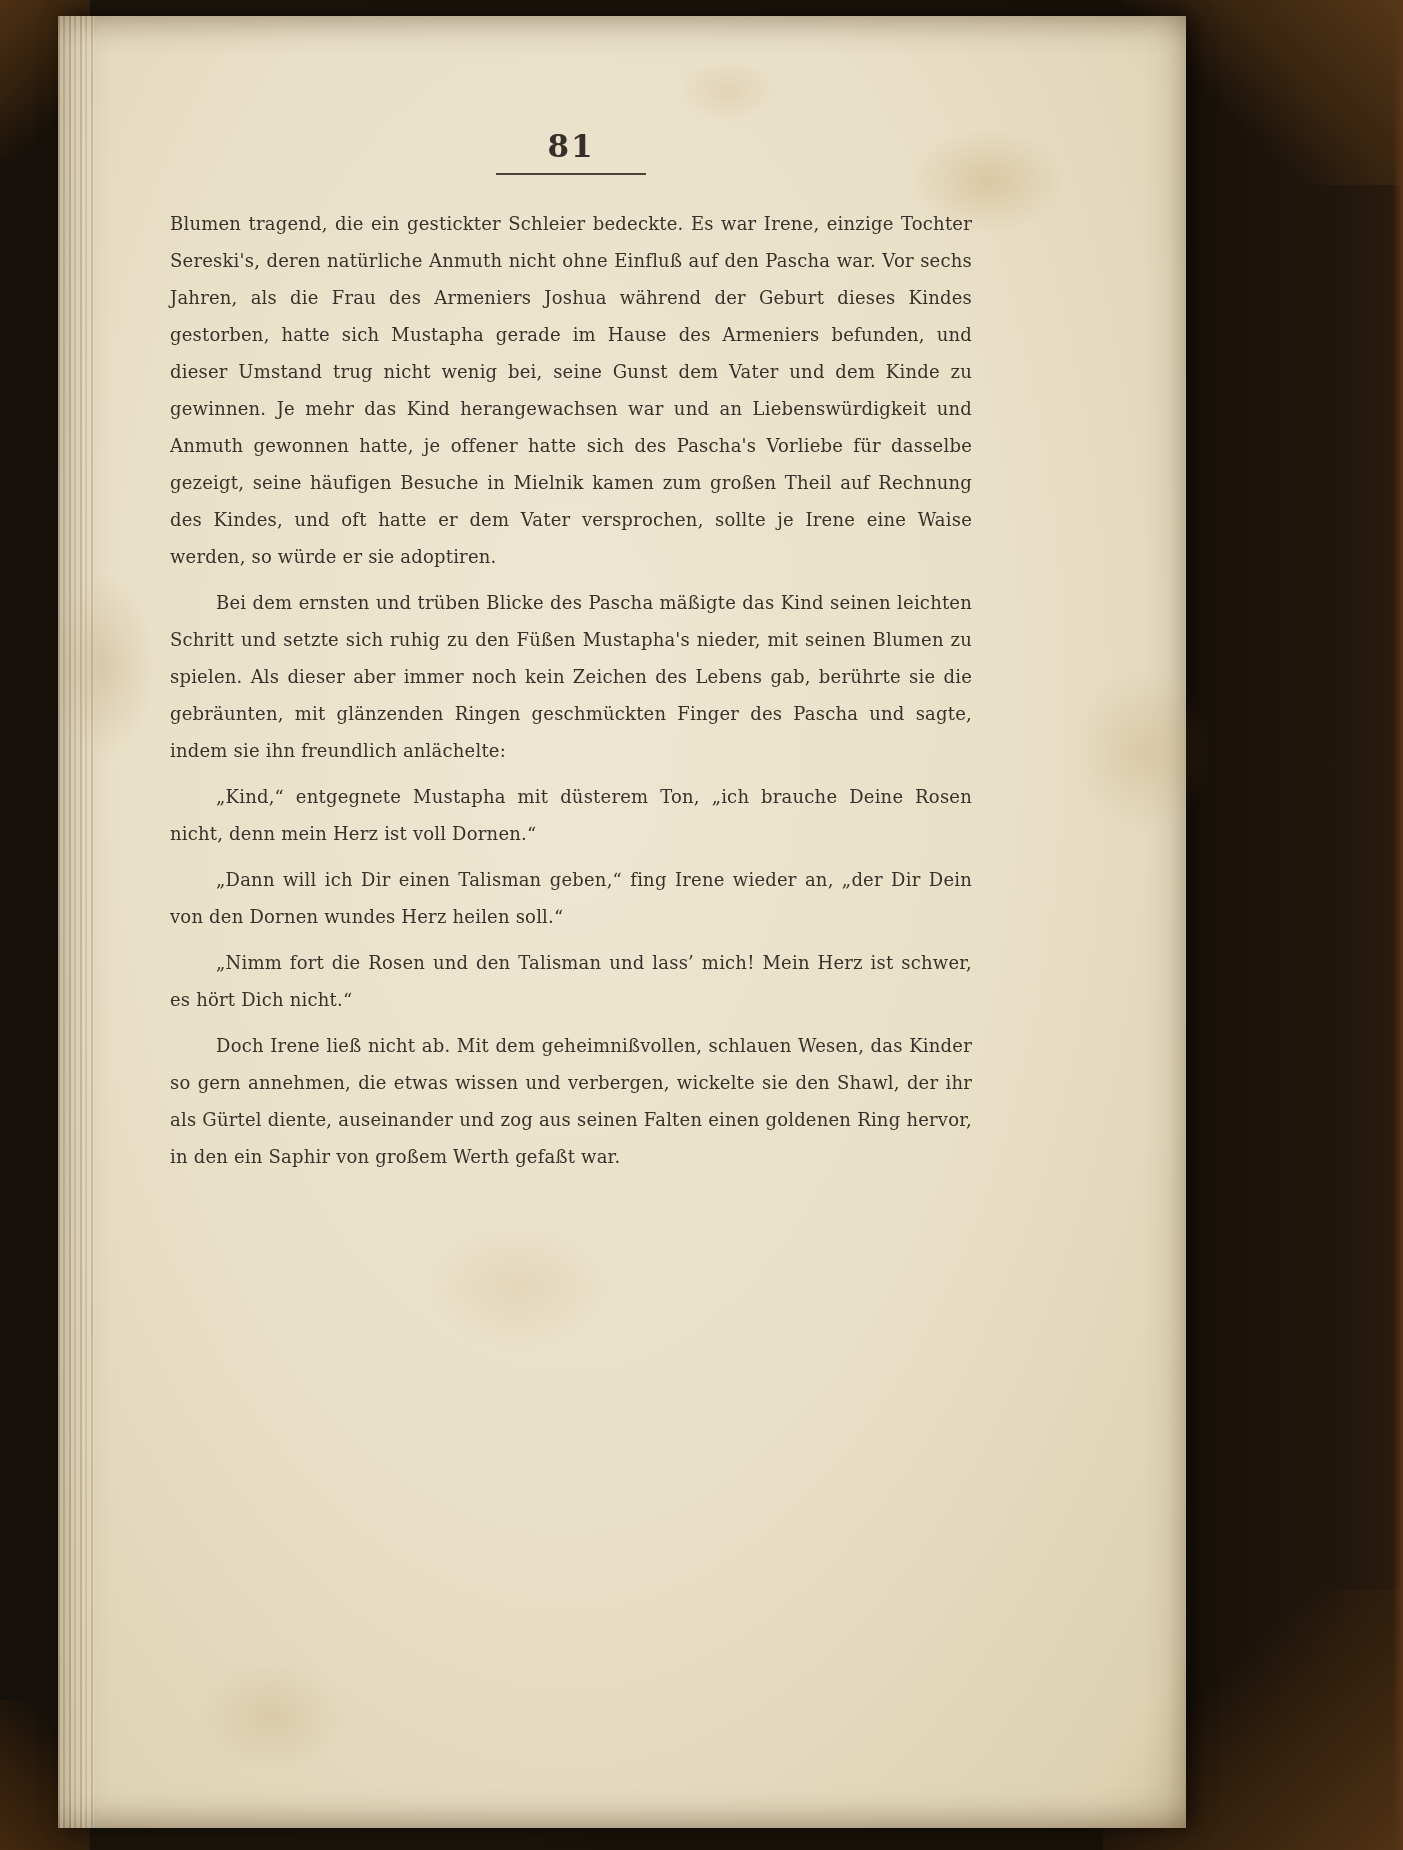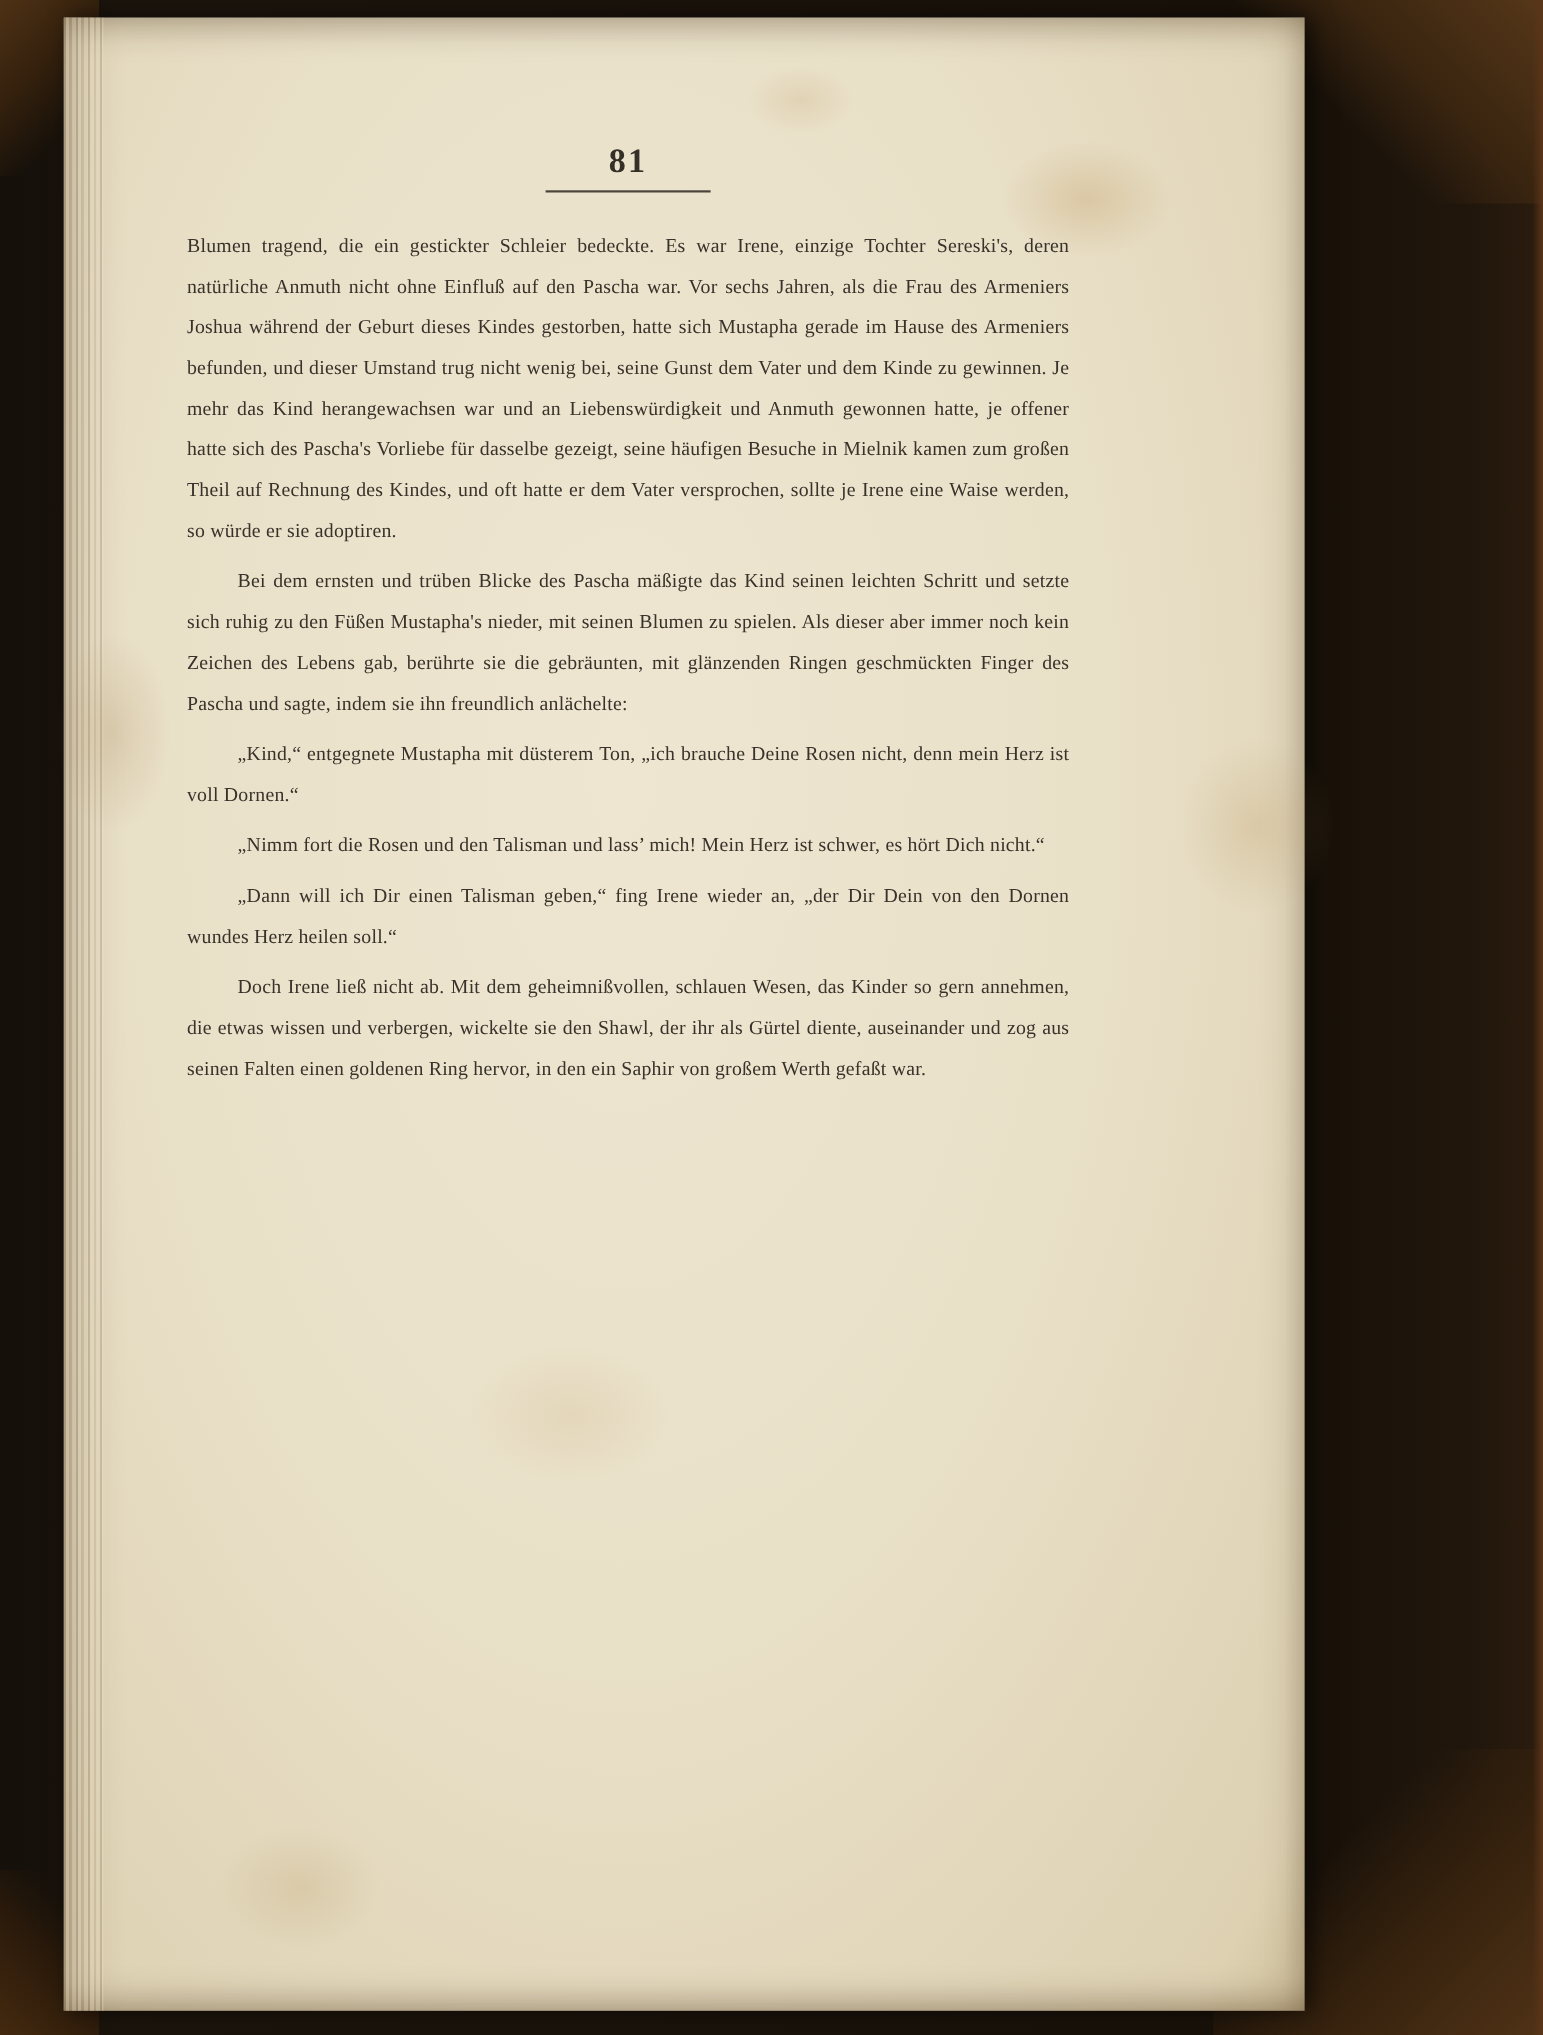--- a/index.html
+++ b/index.html
@@ -1,15 +1,15 @@
 <!DOCTYPE html>
 <html><head>
 <meta charset="utf-8">
 <style>
-  * { margin:0; padding:0; box-sizing:border-box;font-family:Liberation Serif, serif; }
+  * { margin:0; padding:0; box-sizing:border-box; }
   html,body { background:#0d0a06; }
   .scene {
     position:relative;
     width:1403px; height:1850px;
     overflow:hidden;
     background:
       linear-gradient(90deg, #15100a 0%, #1b140c 8%, #181109 84%, #20160c 95%, #2b1c0e 100%),
       #17110a;
     font-family:"DejaVu Serif", serif;
   }
@@ -112,20 +112,20 @@
     <div class="stain s6"></div>
 
     <div class="content">
       <div class="page-number">
         <span>81</span>
       </div>
       <div class="text-block">
         <p class="opening">Blumen tragend, die ein gestickter Schleier bedeckte. Es war Irene, einzige Tochter Sereski's, deren natürliche Anmuth nicht ohne Einfluß auf den Pascha war. Vor sechs Jahren, als die Frau des Armeniers Joshua während der Geburt dieses Kindes gestorben, hatte sich Mustapha gerade im Hause des Armeniers befunden, und dieser Umstand trug nicht wenig bei, seine Gunst dem Vater und dem Kinde zu gewinnen. Je mehr das Kind herangewachsen war und an Liebenswürdigkeit und Anmuth gewonnen hatte, je offener hatte sich des Pascha's Vorliebe für dasselbe gezeigt, seine häufigen Besuche in Mielnik kamen zum großen Theil auf Rechnung des Kindes, und oft hatte er dem Vater versprochen, sollte je Irene eine Waise werden, so würde er sie adoptiren.</p>
         <p>Bei dem ernsten und trüben Blicke des Pascha mäßigte das Kind seinen leichten Schritt und setzte sich ruhig zu den Füßen Mustapha's nieder, mit seinen Blumen zu spielen. Als dieser aber immer noch kein Zeichen des Lebens gab, berührte sie die gebräunten, mit glänzenden Ringen geschmückten Finger des Pascha und sagte, indem sie ihn freundlich anlächelte:</p>
         <p>„Kind,“ entgegnete Mustapha mit düsterem Ton, „ich brauche Deine Rosen nicht, denn mein Herz ist voll Dornen.“</p>
+        <p>„Dann will ich Dir einen Talisman geben,“ fing Irene wieder an, „der Dir Dein von den Dornen wundes Herz heilen soll.“</p>
         <p>„Nimm fort die Rosen und den Talisman und lass’ mich! Mein Herz ist schwer, es hört Dich nicht.“</p>
-        <p>„Dann will ich Dir einen Talisman geben,“ fing Irene wieder an, „der Dir Dein von den Dornen wundes Herz heilen soll.“</p>
         <p>Doch Irene ließ nicht ab. Mit dem geheimnißvollen, schlauen Wesen, das Kinder so gern annehmen, die etwas wissen und verbergen, wickelte sie den Shawl, der ihr als Gürtel diente, auseinander und zog aus seinen Falten einen goldenen Ring hervor, in den ein Saphir von großem Werth gefaßt war.</p>
       </div>
     </div>
   </div>
 
 </div>
 
 </body></html>

